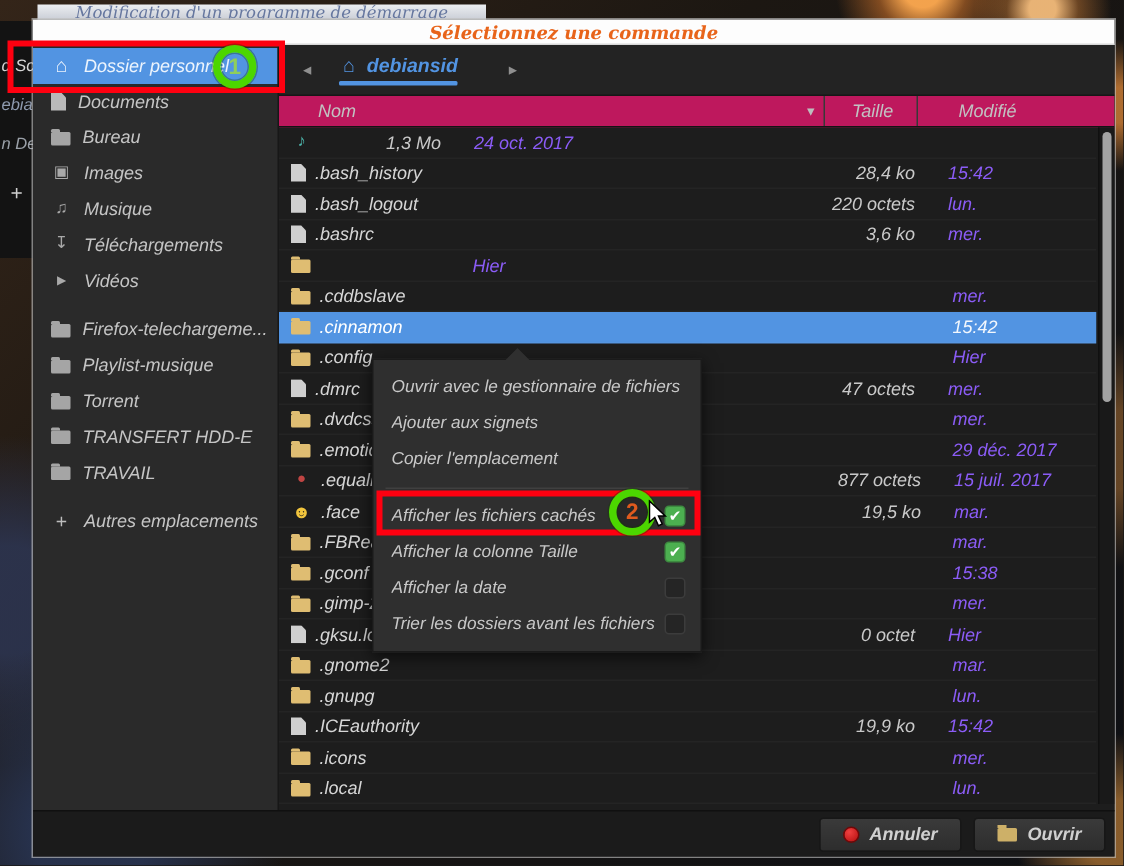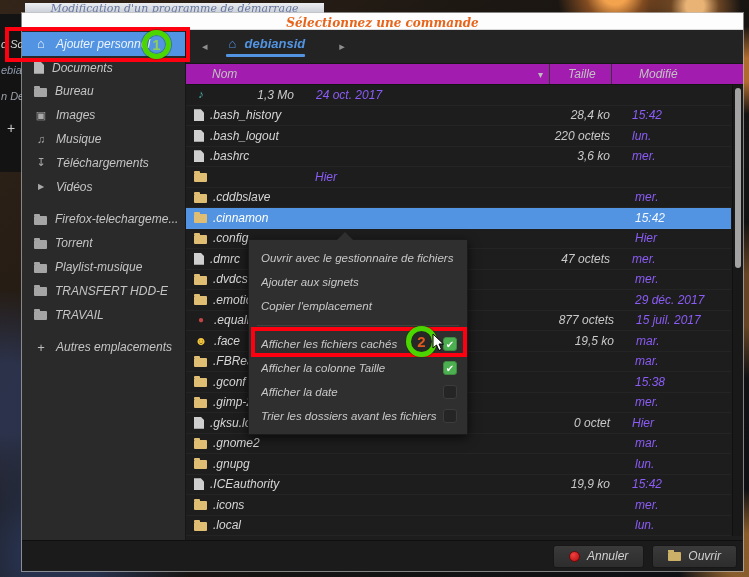--- a/index.html
+++ b/index.html
@@ -70,21 +70,21 @@
   .pathbar { height:34px; display:flex; align-items:center; padding-left:10px; background:#232323;
     border-bottom:1px solid #171717; }
   .nav-arrow { color:#8f8f8f; font-size:11px; font-style:normal; padding:0 6px; }
   .crumb { display:inline-flex; flex-direction:column; margin-left:2px; padding:0 10px; }
   .crumb-inner { display:flex; align-items:center; gap:5px; color:#5294e2; font-weight:700; font-size:13px; }
   .crumb-inner .ic-home { color:#5294e2; }
   .crumb-underline { height:3px; background:#5294e2; border-radius:1px; margin-top:3px; }
   .fwd { margin-left:18px; }
 
   
-  .colheaders { height:21px; display:flex; align-items:center; padding-left:11px; background:#a21caf;
+  .colheaders { height:21px; display:flex; align-items:center; padding-left:11px; background:#be185d;
     border-bottom:1px solid #141414; font-size:12px; color:#c2c2c2; }
   .h-name { flex:0 0 352px; display:flex; justify-content:space-between; align-items:center; padding-left:15px; }
   .sort-caret { font-style:normal; font-size:10px; color:#bdbdbd; padding-right:6px; }
   .h-size { flex:0 0 62px; border-left:1px solid #383838; padding-left:18px; align-self:stretch; display:flex; align-items:center; }
   .h-mod { flex:1; border-left:1px solid #383838; padding-left:27px; align-self:stretch; display:flex; align-items:center; }
 
   
   .filelist { position:absolute; top:55px; left:0; right:12px; bottom:0; overflow:hidden; }
   .frow { height:20.5px; display:flex; align-items:center; padding-left:8px; font-size:12px;
     color:#d6d6d6; border-bottom:1px solid rgba(255,255,255,.03); white-space:nowrap; }
@@ -93,21 +93,21 @@
   .fsize { flex:0 0 86px; text-align:right; color:#c9c9c9; }
   .fmod { padding-left:22px; color:#8b5cf6; }
   .frow.sel .fsize, .frow.sel .fmod { color:#f2f7fd; }
 
   
   .vscroll { position:absolute; right:0; top:55px; bottom:4px; width:11px; background:#191919; border-left:1px solid #101010; }
   .vthumb { position:absolute; left:2px; right:2px; top:3px; height:180px; background:#a3a3a3; border-radius:4px; }
 
   
   .dlg-footer { position:absolute; left:0; right:0; bottom:0; height:31px; background:#1b1b1b;
-    border-top:1px solid #101010; display:flex; align-items:center; justify-content:flex-end; gap:8px; padding-right:6px; }
+    border-top:1px solid #101010; display:flex; align-items:center; justify-content:flex-end; gap:8px; padding-right:6px;font-weight:bold; }
   .btn { height:23px; display:inline-flex; align-items:center; gap:7px; padding:0 15px;
     background:linear-gradient(#3a3a3a,#2d2d2d); border:1px solid #171717; border-radius:3px;
     color:#d0d0d0; font-size:12px; }
   .dot-red { width:11px; height:11px; border-radius:50%;
     background:radial-gradient(circle at 35% 30%, #f04040, #b40f0f); border:1px solid #6e0808; }
   .btn-folder { position:relative; width:13px; height:9px; background:#cdb068; border-radius:1px; }
   .btn-folder::before { content:""; position:absolute; top:-2px; left:0; width:6px; height:2px; background:#cdb068; }
 
   
   .context-menu { position:absolute; left:248px; top:239px; width:220px; z-index:20;
@@ -149,21 +149,21 @@
 
 <div class="dialog">
   <div class="dlg-titlebar">
     <span class="dlg-title">Sélectionnez une commande</span>
   </div>
 
   <div class="dlg-body">
     <aside class="sidebar" id="sidebar-sections">
         <div class="side-row sel">
           <span class="ic ic-g ic-home">⌂</span>
-          <span class="lbl">Ajouter personnel</span>
+          <span class="lbl">Dossier personnel</span>
         </div>
         <div class="side-row">
           <span class="ic ic-doc"></span>
           <span class="lbl">Documents</span>
         </div>
         <div class="side-row">
           <span class="ic ic-folder"></span>
           <span class="lbl">Bureau</span>
         </div>
         <div class="side-row">
@@ -182,25 +182,25 @@
           <span class="ic ic-g ic-video">▶</span>
           <span class="lbl">Vidéos</span>
         </div>
         <div class="side-sep"></div>
         <div class="side-row">
           <span class="ic ic-folder"></span>
           <span class="lbl">Firefox-telechargeme...</span>
         </div>
         <div class="side-row">
           <span class="ic ic-folder"></span>
+          <span class="lbl">Playlist-musique</span>
+        </div>
+        <div class="side-row">
+          <span class="ic ic-folder"></span>
           <span class="lbl">Torrent</span>
-        </div>
-        <div class="side-row">
-          <span class="ic ic-folder"></span>
-          <span class="lbl">Playlist-musique</span>
         </div>
         <div class="side-row">
           <span class="ic ic-folder"></span>
           <span class="lbl">TRANSFERT  HDD-E</span>
         </div>
         <div class="side-row">
           <span class="ic ic-folder"></span>
           <span class="lbl">TRAVAIL</span>
         </div>
         <div class="side-sep"></div>

